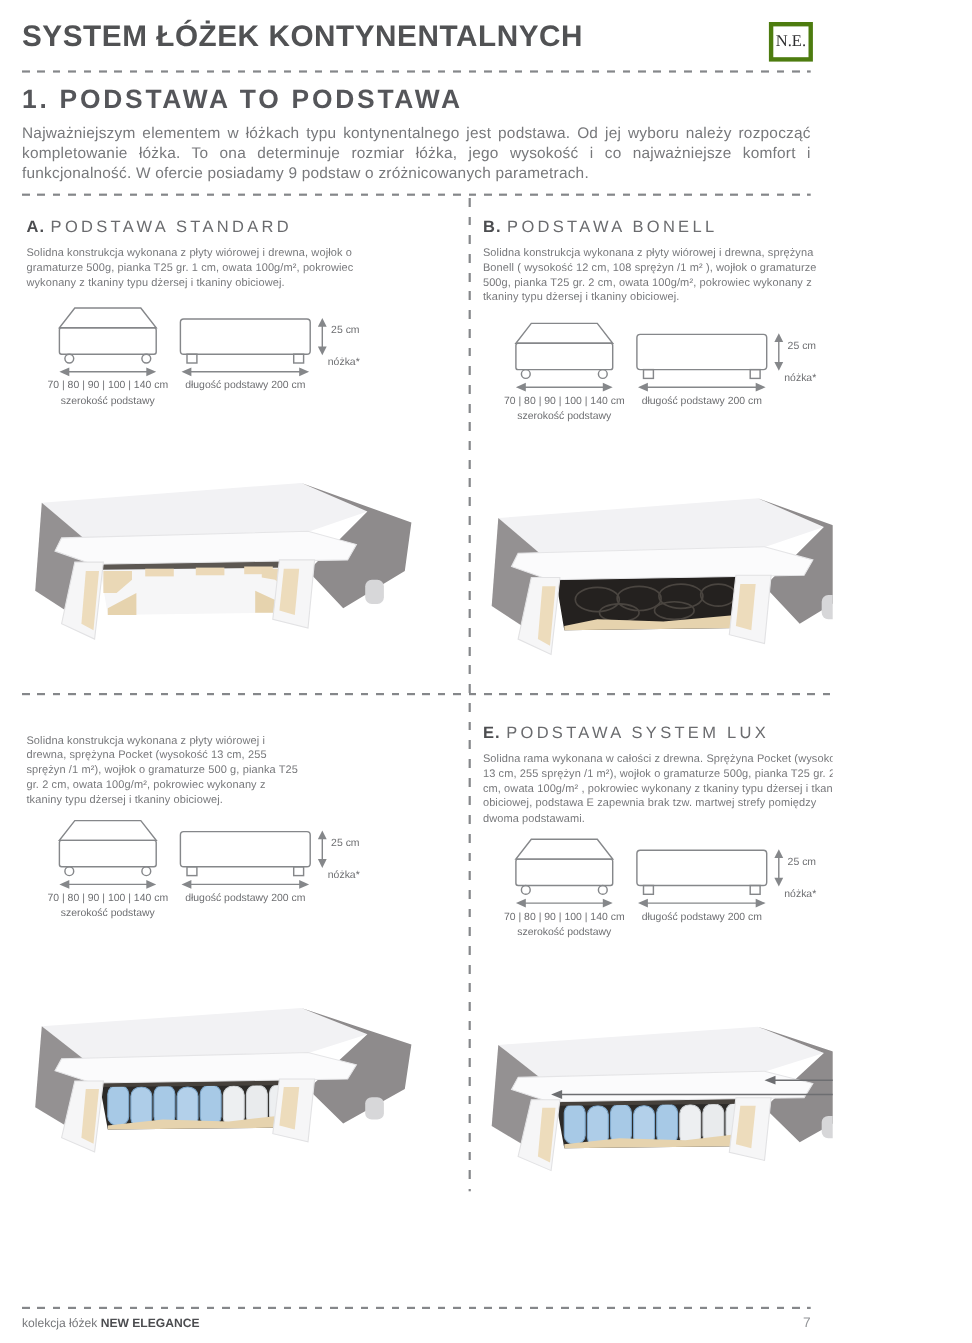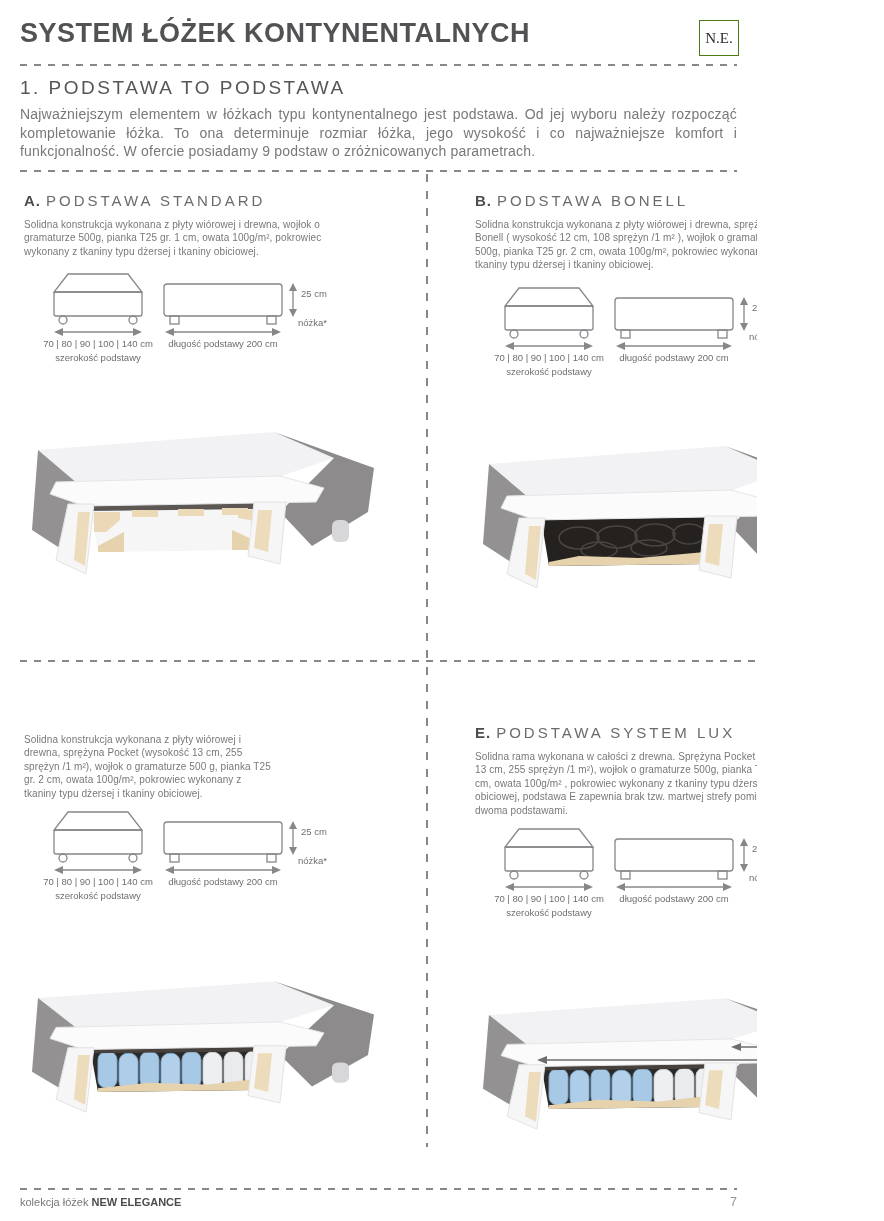--- a/index.html
+++ b/index.html
@@ -6,38 +6,38 @@
   html,body { background:#ffffff; }
   .page {
     width:757px; height:1221px; position:relative; overflow:hidden;
     background:#ffffff; font-family:"Liberation Sans", sans-serif; color:#6d6e71;
   }
   
   .hdr { padding:18px 18px 0 20px; position:relative; }
   .title { font-size:27px; font-weight:bold; color:#515254; letter-spacing:0.5px; }
   .badge {
     position:absolute; top:20px; right:18px; width:40px; height:36px;
-    border:1px solid #4d7c0f; display:flex; align-items:center; justify-content:center;
+    border:4px solid #4d7c0f; display:flex; align-items:center; justify-content:center;
     font-family:"Liberation Serif", serif; font-size:15px; color:#2f2f31; background:#fff;
   }
   .intro {
     margin:44px 20px 0 20px; width:720px;
     font-size:21px; line-height:1.5; letter-spacing:0.7px; color:#7d7f82;
   }
   .dash-h { height:2px; margin:0 20px;
     background:repeating-linear-gradient(90deg,#85878a 0 7px,transparent 7px 14px); }
   .dash-h.l1 { margin-top:15px; }
   .dash-h.l2 { margin-top:9px; }
-  .step-head { margin:11px 20px 0 20px; font-size:19px; font-weight:normal;
+  .step-head { margin:11px 20px 0 20px; font-size:24px; font-weight:bold;
     letter-spacing:2.5px; color:#55565a; }
   .step-body { margin:6px 20px 0 20px; font-size:14px; line-height:1.33;
     letter-spacing:0.2px; color:#77787b; text-align:justify; }
   
   .grid { margin:0 20px; position:relative; display:grid;
-    grid-template-columns:407px 1fr; grid-template-rows:452px 2px auto;gap:36px; }
+    grid-template-columns:407px 1fr; grid-template-rows:452px 2px auto; }
   .grid::before { content:""; position:absolute; left:406px; top:2px; bottom:0; width:2px;
     background:repeating-linear-gradient(180deg,#85878a 0 8px,transparent 8px 17px); }
   .row-div { grid-column:1 / -1; height:2px;
     background:repeating-linear-gradient(90deg,#85878a 0 7px,transparent 7px 14px); }
   .cell { padding:20px 0 0 4px; }
   .cell.right { padding-left:12px; }
   .cell.row2 { padding-top:26px; }
   .sec-head { font-size:15px; letter-spacing:3px; color:#6a6b6e; font-weight:400; }
   .sec-head .letter { font-weight:bold; color:#4c4d50; letter-spacing:1px; margin-right:5px; }
   .sec-body { margin-top:9px; font-size:10px; line-height:1.35; letter-spacing:0.1px; color:#77787b; }

